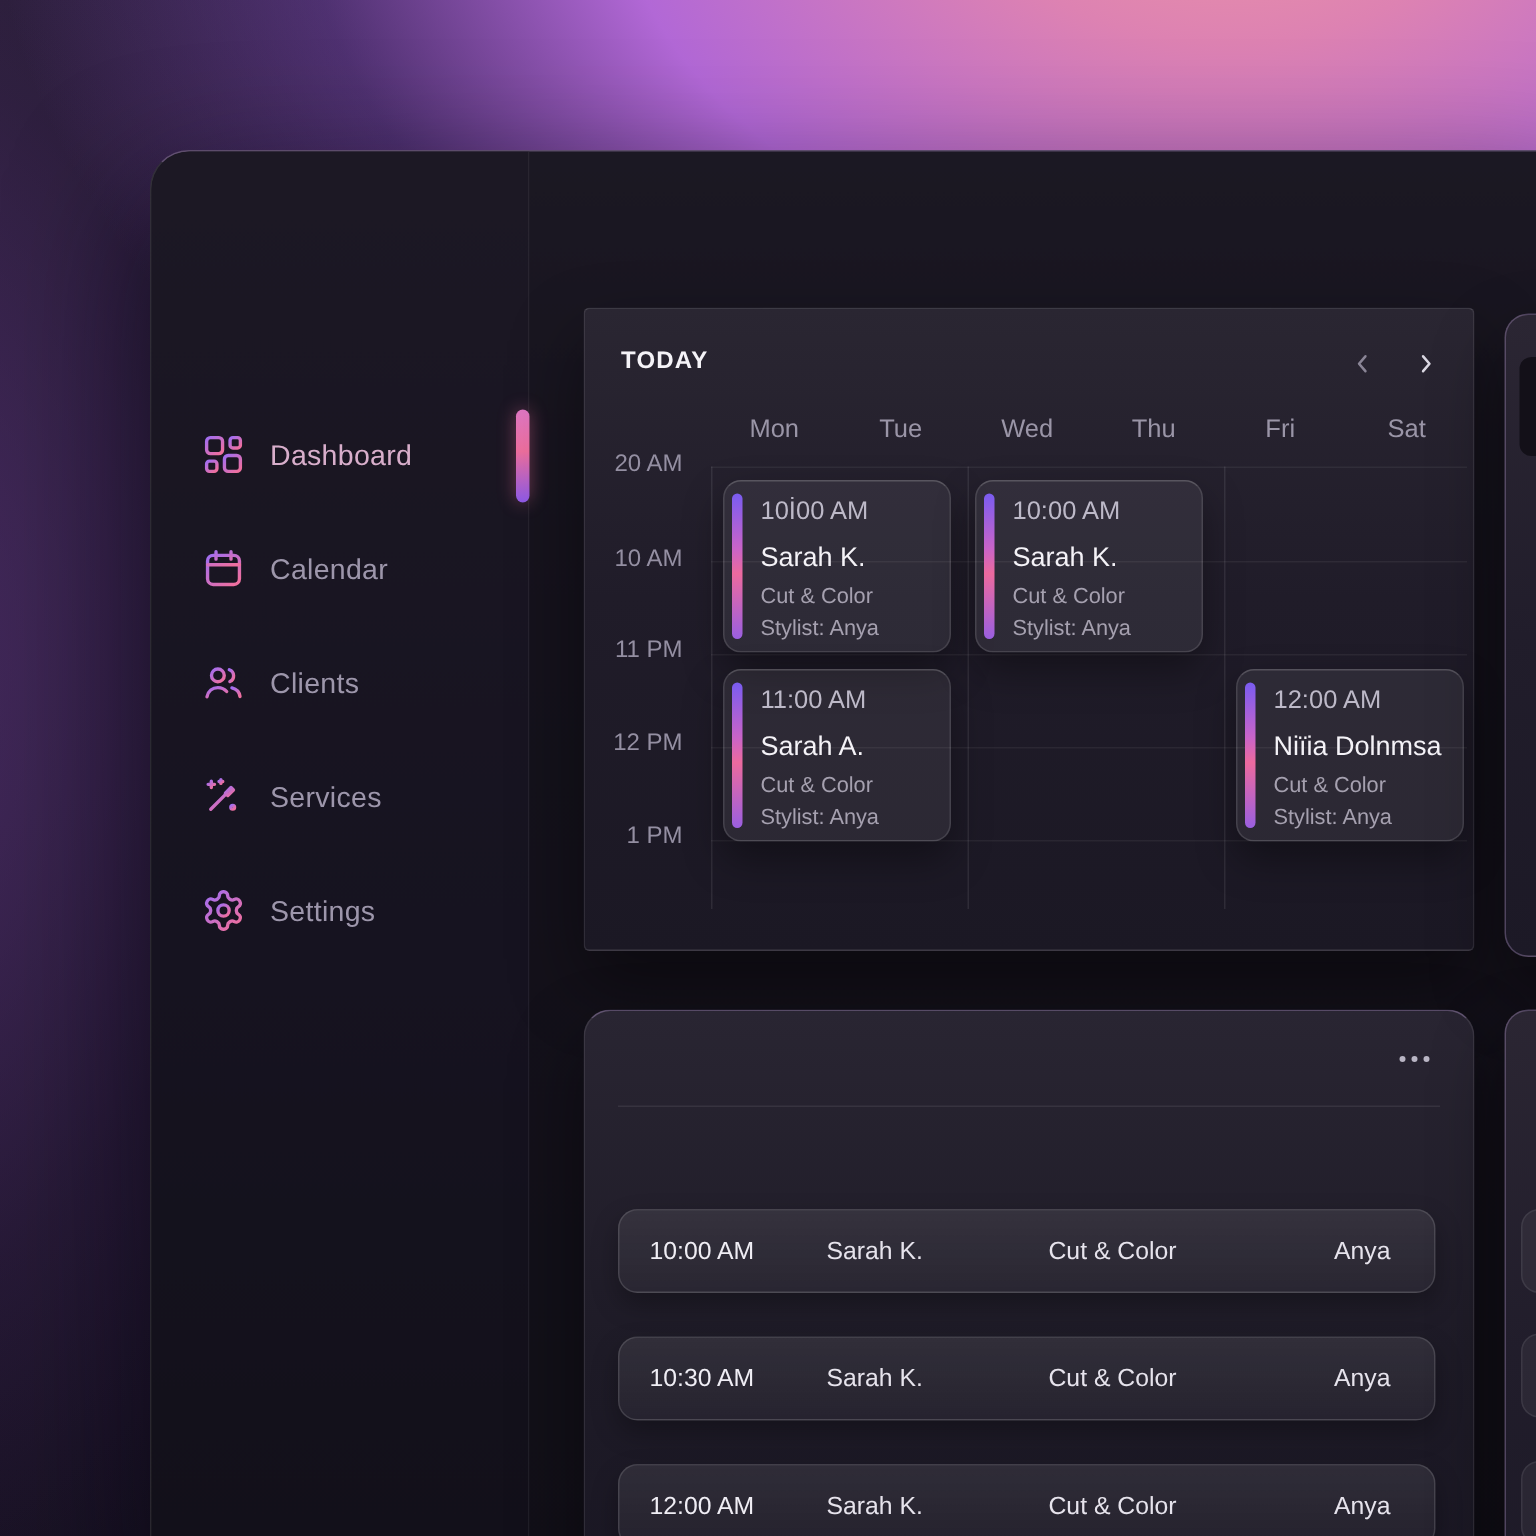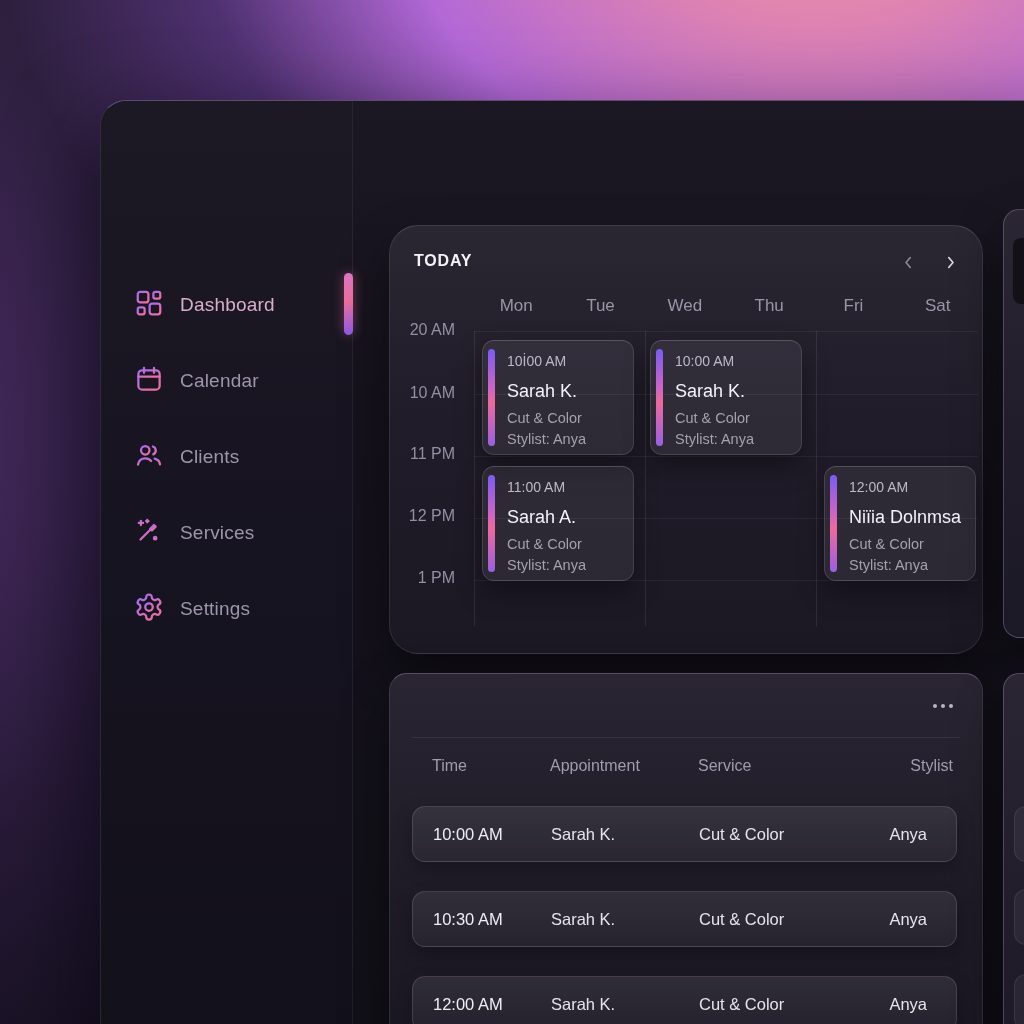--- a/index.html
+++ b/index.html
@@ -31,40 +31,40 @@
   .nav{position:absolute;left:0;top:180px;width:100%;}
   .nav-item{position:relative;height:48px;margin-bottom:28px;display:flex;align-items:center;cursor:default;}
   .nav-item .nicon{width:30px;height:30px;margin-left:33px;flex:0 0 30px;}
   .nav-item .nlabel{margin-left:16px;font-size:19px;color:#9d96ab;letter-spacing:.2px;}
   .nav-item.active .nlabel{color:#d8aecb;}
   .active-pill{position:absolute;left:243px;top:172px;width:9px;height:62px;border-radius:5px;
     background:linear-gradient(180deg,#e077c4 0%,#ee6f9e 45%,#8e5ae8 100%);
     box-shadow:0 0 12px rgba(238,111,158,.45);}
 
   
-  .cal-card{position:absolute;left:288px;top:124px;width:592px;height:427px;border-radius:29px;
+  .cal-card{position:absolute;left:288px;top:104px;width:592px;height:427px;border-radius:4px;
     background:linear-gradient(180deg,#2a2632 0%,#201c29 45%,#1b1824 100%);
     border:1px solid rgba(255,255,255,.09);border-top-color:rgba(255,255,255,.15);
     box-shadow:0 22px 48px rgba(0,0,0,.42);}
   .cal-title{position:absolute;left:24px;top:26px;font-size:16px;font-weight:700;letter-spacing:.8px;color:#f5f3f8;}
   .cal-nav{position:absolute;top:23px;display:flex;}
   .chev-btn{width:26px;height:26px;display:flex;align-items:center;justify-content:center;cursor:pointer;}
   .day-row{position:absolute;left:84px;top:70px;width:506px;display:flex;}
   .day-cell{flex:1;text-align:center;font-size:17px;color:#9a95a7;}
   .time-label{position:absolute;left:0;width:65px;text-align:right;font-size:16px;color:#948fa2;}
   .vline{position:absolute;top:105px;height:295px;width:1px;background:rgba(255,255,255,.085);}
   .hline{position:absolute;left:84px;width:504px;height:1px;background:rgba(255,255,255,.06);}
   .event{position:absolute;width:150px;height:113px;border-radius:12px;
     background:rgba(255,255,255,.065);
     border:1px solid rgba(255,255,255,.12);border-top-color:rgba(255,255,255,.19);
     box-shadow:0 12px 26px rgba(0,0,0,.35);}
   .event .bar{position:absolute;left:5px;top:8px;bottom:8px;width:7px;border-radius:4px;
     background:linear-gradient(180deg,#7a5cf0 0%,#c964c8 38%,#ec6a9e 55%,#9a5fe0 100%);}
   .event .etxt{position:absolute;left:24px;top:10px;right:6px;}
-  .e-time{font-size:14px;line-height:20px;color:#bdb9c8;}
+  .e-time{font-size:17px;line-height:20px;color:#bdb9c8;}
   .e-name{font-size:18px;line-height:24px;margin-top:8px;font-weight:500;color:#f4f2f7;white-space:nowrap;}
   .e-service{font-size:14.5px;line-height:19px;margin-top:6px;color:#a5a0af;}
   .e-stylist{font-size:14.5px;line-height:19px;margin-top:2px;color:#a5a0af;}
 
   
   .appt-card{position:absolute;left:288px;top:572px;width:592px;height:452px;border-radius:18px;
     background:linear-gradient(180deg,#292532 0%,#1e1b27 50%,#191623 100%);
     border:1px solid rgba(255,255,255,.09);border-top-color:rgba(203,173,228,.35);
     box-shadow:0 22px 48px rgba(0,0,0,.42);}
   .appt-title{position:absolute;left:24px;top:24px;font-size:16px;font-weight:700;letter-spacing:.8px;color:#f5f3f8;}
@@ -257,26 +257,20 @@
       </div>
   </div>
 
   <div class="appt-card">
     <div class="menu-dots">
         <i></i>
         <i></i>
         <i></i>
       </div>
     <div class="appt-divider"></div>
-    <div class="appt-header appt-row-grid" id="apptHeader">
-        <span>Time</span>
-        <span>Appointment</span>
-        <span>Service</span>
-        <span>Stylist</span>
-      </div>
     <div class="appt-rows" id="apptRows">
         <div class="appt-row">
           <div class="appt-row-grid">
             <span>10:00 AM</span>
             <span>Sarah K.</span>
             <span>Cut &amp; Color</span>
             <span>Anya</span>
           </div>
         </div>
         <div class="appt-row">

